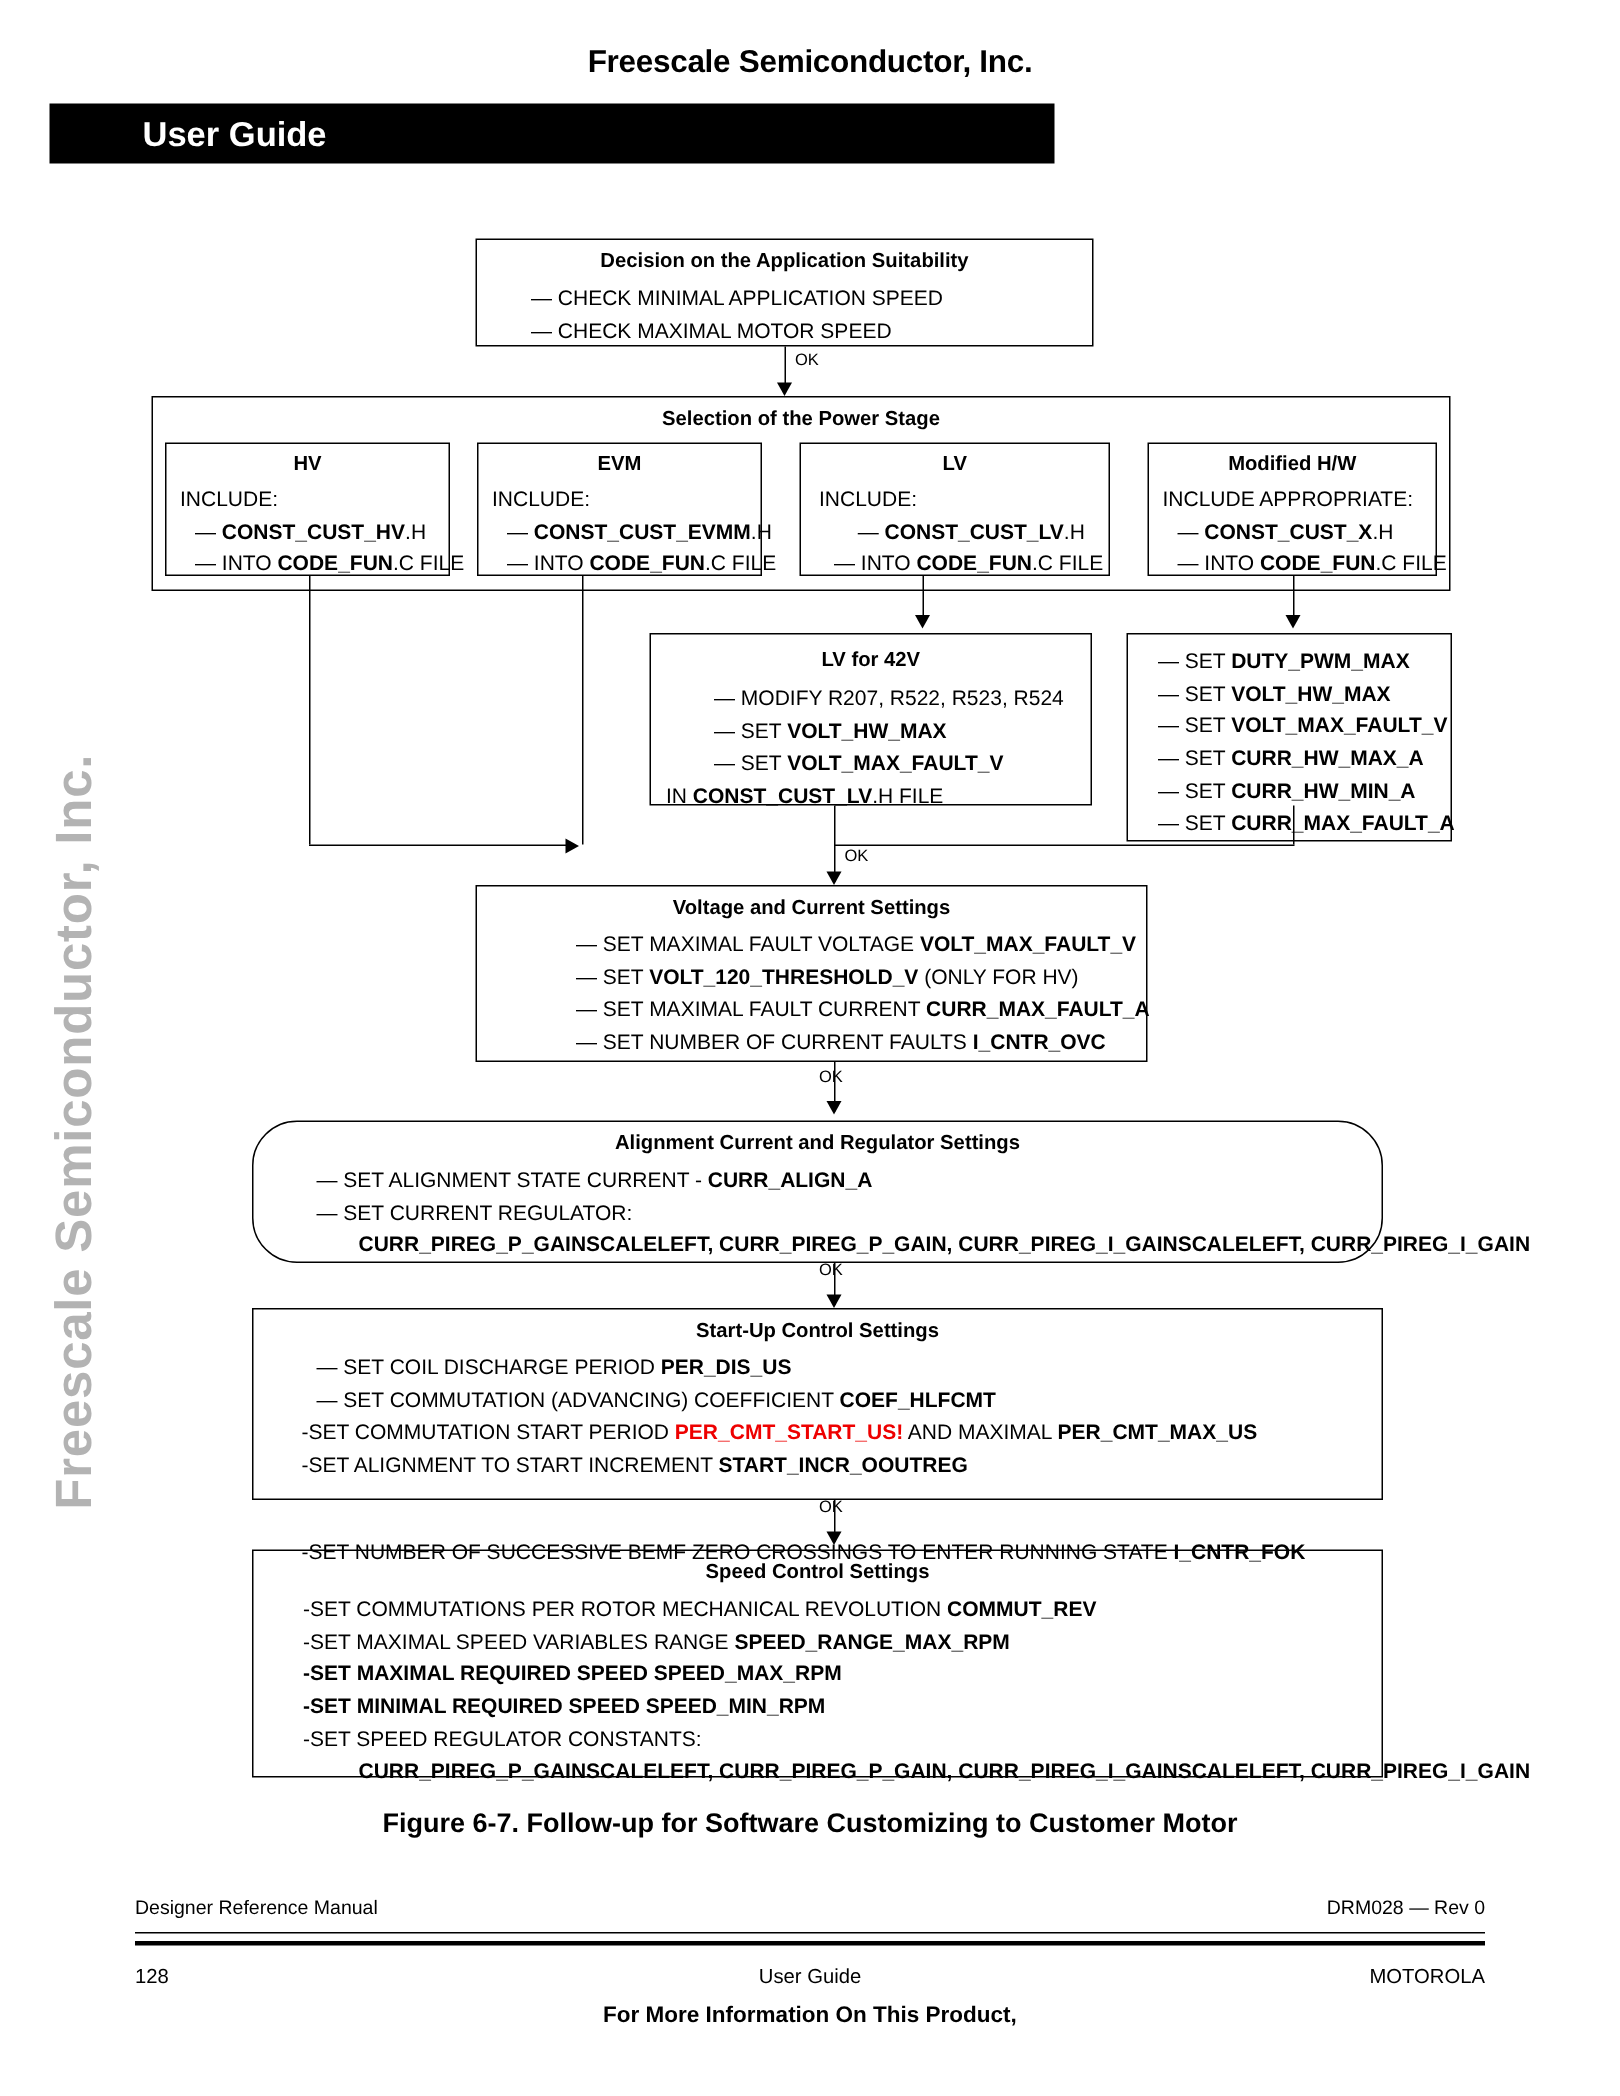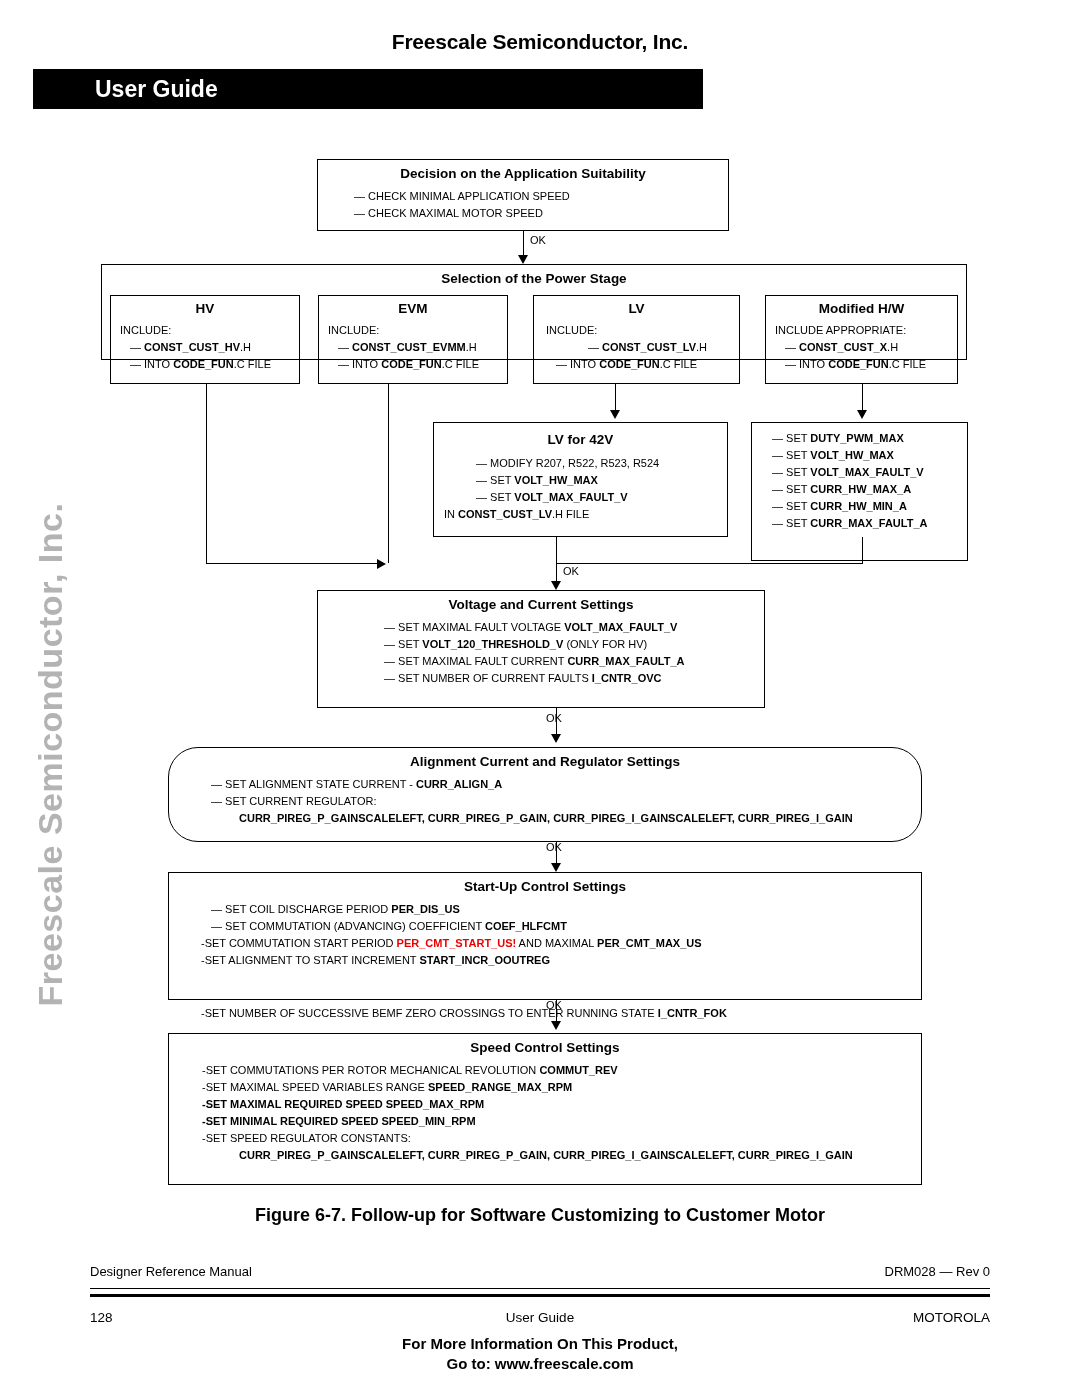--- a/index.html
+++ b/index.html
@@ -73,21 +73,21 @@
     border: 1px solid #000;
     box-sizing: border-box;
     background: transparent;
   }
   .box-title {
     text-align: center;
     font-weight: bold;
     font-size: 13.5px;
   }
   .lines {
-    font-size: 11px;
+    font-size: 14px;
     line-height: 1.55;
     white-space: nowrap;
   }
   .lines .ln { display: block; }
   .lines b { font-weight: bold; }
   .red { color: #ee0000; font-weight: bold; }
 
   
   .vline {
     position: absolute;
@@ -194,21 +194,21 @@
     <div class="lines" style="margin-top:7px; margin-left:36px;">
       <span class="ln">— CHECK MINIMAL APPLICATION SPEED</span>
       <span class="ln">— CHECK MAXIMAL MOTOR SPEED</span>
     </div>
   </div>
 
   <div class="vline" style="left:523px; top:231px; height:30px;"></div>
   <div class="arrow-down" style="left:518px; top:255px;"></div>
   <div class="ok-label" style="left:530px; top:234px;">OK</div>
 
-  <div class="box" style="left:101px; top:264px; width:866px; height:96px;">
+  <div class="box" style="left:101px; top:264px; width:866px; height:130px;">
     <div class="box-title" style="margin-top:6px;">Selection of the Power Stage</div>
   </div>
 
   <div class="box" style="left:110px; top:295px; width:190px; height:89px;">
     <div class="box-title" style="margin-top:5px;">HV</div>
     <div class="lines" style="margin-top:6px; margin-left:9px;">
       <span class="ln">INCLUDE:</span>
       <span class="ln" style="margin-left:10px;">— <b>CONST_CUST_HV</b>.H</span>
       <span class="ln" style="margin-left:10px;">— INTO <b>CODE_FUN</b>.C FILE</span>
     </div>
@@ -347,14 +347,13 @@
 <div id="footer-rule-thick"></div>
 
 <div id="footer-row-2">
   <span class="center">User Guide</span>
   <span class="left">128</span>
   <span class="right">MOTOROLA</span>
 </div>
 
 <div id="promo">
   <div>For More Information On This Product,</div>
-  <div>Go to: www.freescale.com</div>
 </div>
 
 </body></html>

